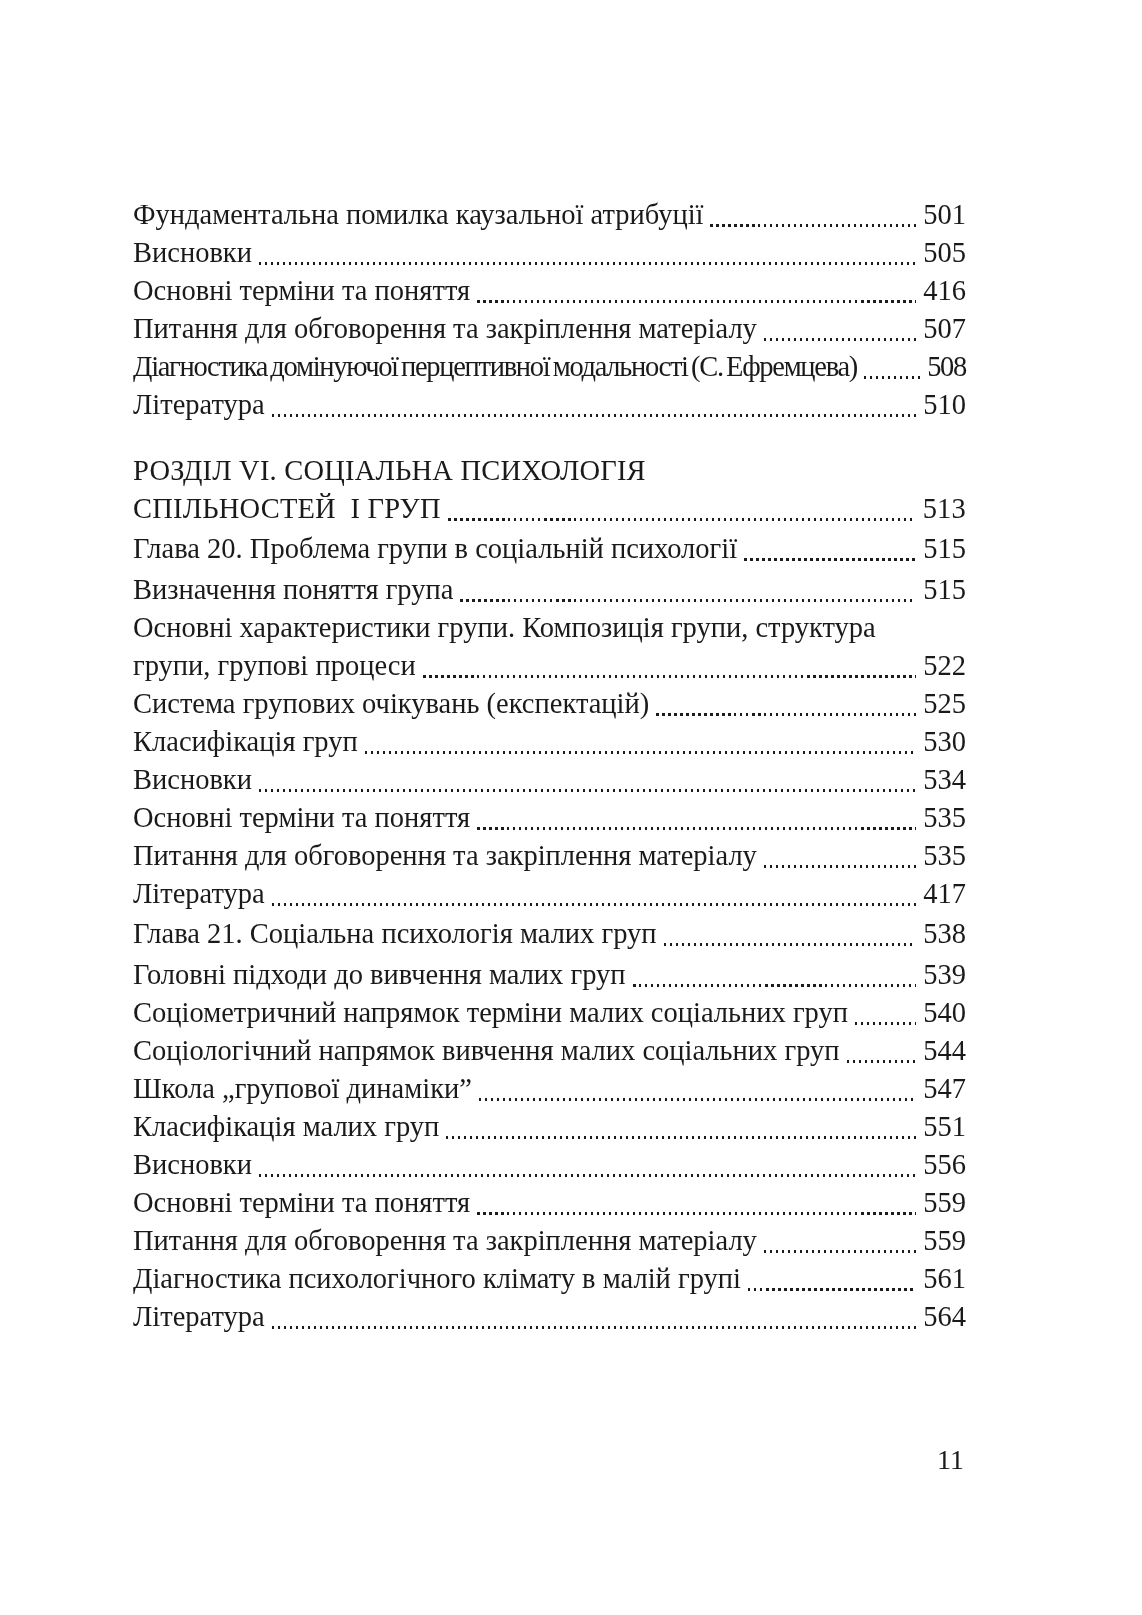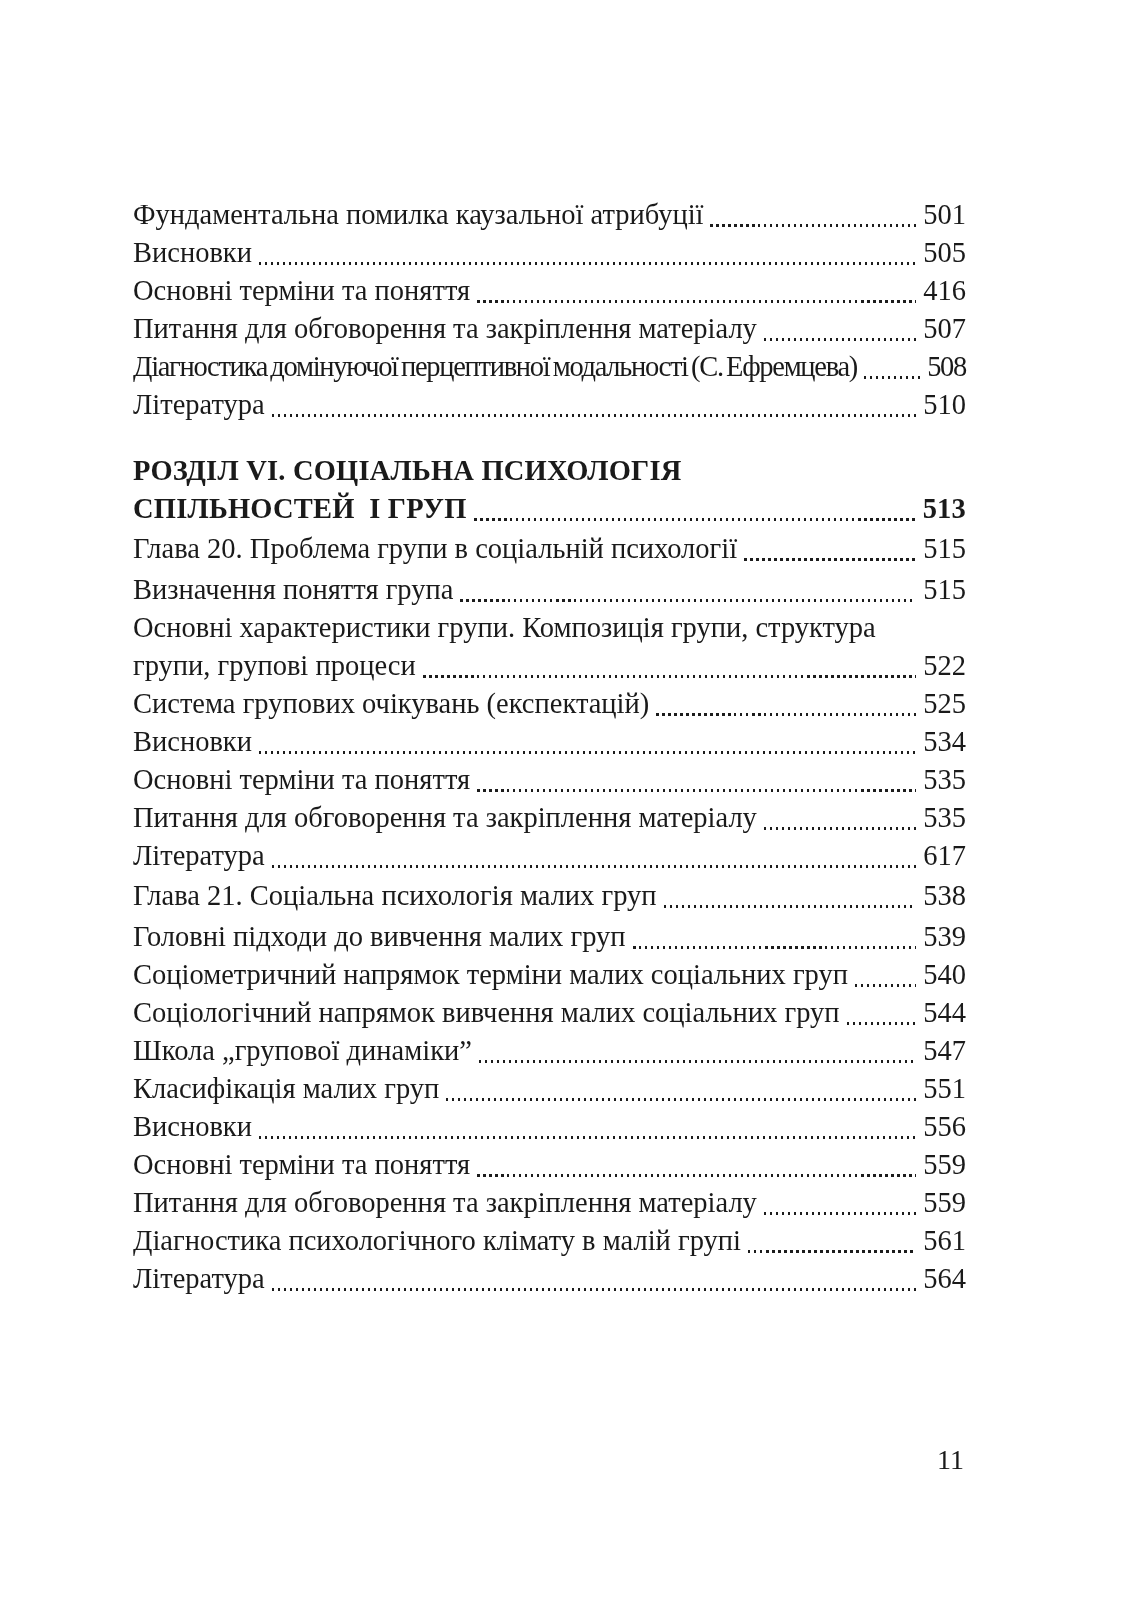--- a/index.html
+++ b/index.html
@@ -25,21 +25,21 @@
     left: 133px;
     right: 176px;
     top: 196px;
   }
   .toc-entry {
     font-size: 28.5px;
     line-height: 38px;
     font-weight: 400;
   }
   .toc-entry.section {
-    font-weight: 700;
+    font-weight: 400;
     margin-top: 28px;
     letter-spacing: 0.2px;
   }
   .toc-entry.chapter {
     font-weight: 400;
     margin-top: 2px;
     margin-bottom: 3px;
   }
   .toc-entry.condensed .toc-line {
     letter-spacing: -1.3px;
@@ -158,20 +158,27 @@
       </div>
       <div class="toc-entry entry">
         <div class="toc-line with-page">
           <span class="toc-label">Система групових очікувань (експектацій)</span>
           <span class="leader"></span>
           <span class="toc-page-num">525</span>
         </div>
       </div>
       <div class="toc-entry entry">
         <div class="toc-line with-page">
+          <span class="toc-label">Класифікація груп</span>
+          <span class="leader"></span>
+          <span class="toc-page-num">530</span>
+        </div>
+      </div>
+      <div class="toc-entry entry">
+        <div class="toc-line with-page">
           <span class="toc-label">Висновки</span>
           <span class="leader"></span>
           <span class="toc-page-num">534</span>
         </div>
       </div>
       <div class="toc-entry entry">
         <div class="toc-line with-page">
           <span class="toc-label">Основні терміни та поняття</span>
           <span class="leader"></span>
           <span class="toc-page-num">535</span>
@@ -181,21 +188,21 @@
         <div class="toc-line with-page">
           <span class="toc-label">Питання для обговорення та закріплення матеріалу</span>
           <span class="leader"></span>
           <span class="toc-page-num">535</span>
         </div>
       </div>
       <div class="toc-entry entry">
         <div class="toc-line with-page">
           <span class="toc-label">Література</span>
           <span class="leader"></span>
-          <span class="toc-page-num">617</span>
+          <span class="toc-page-num">417</span>
         </div>
       </div>
       <div class="toc-entry chapter">
         <div class="toc-line with-page">
           <span class="toc-label">Глава 21. Соціальна психологія малих груп</span>
           <span class="leader"></span>
           <span class="toc-page-num">538</span>
         </div>
       </div>
       <div class="toc-entry entry">

